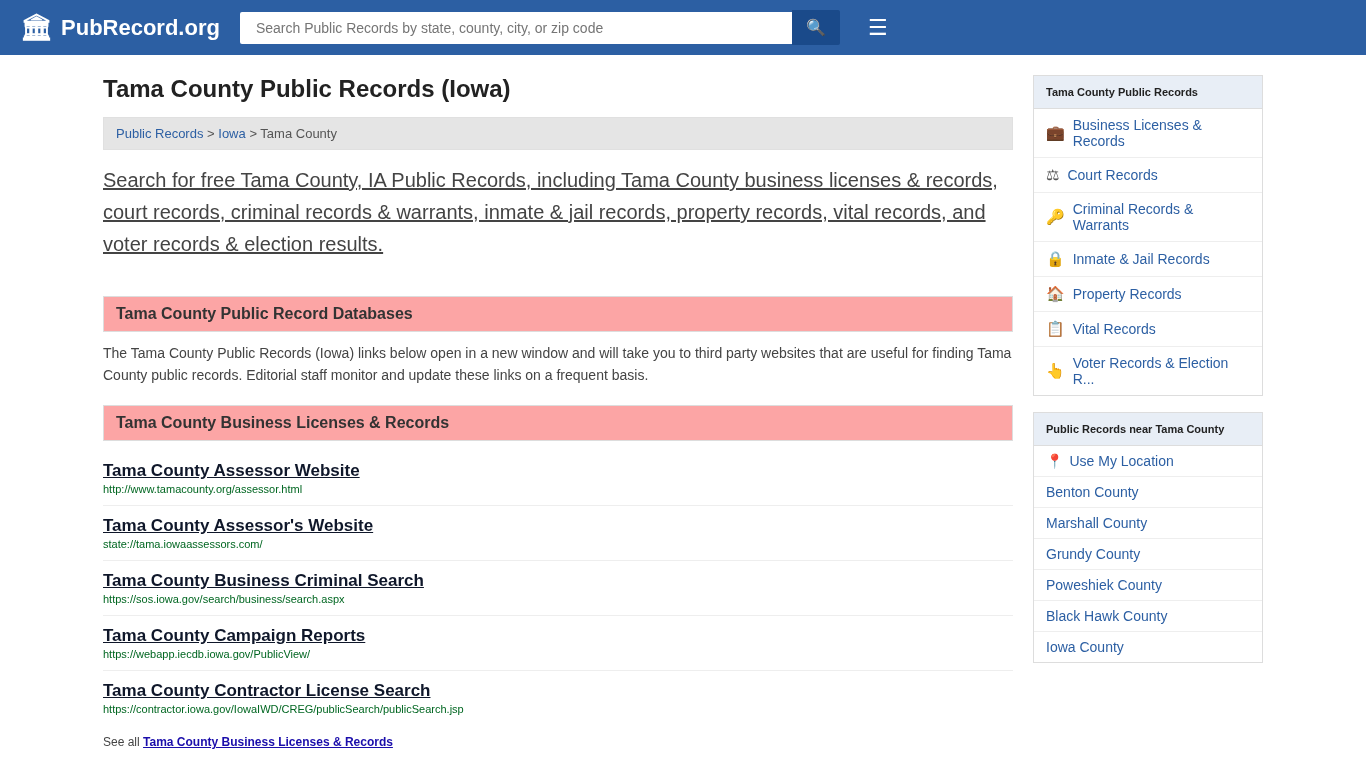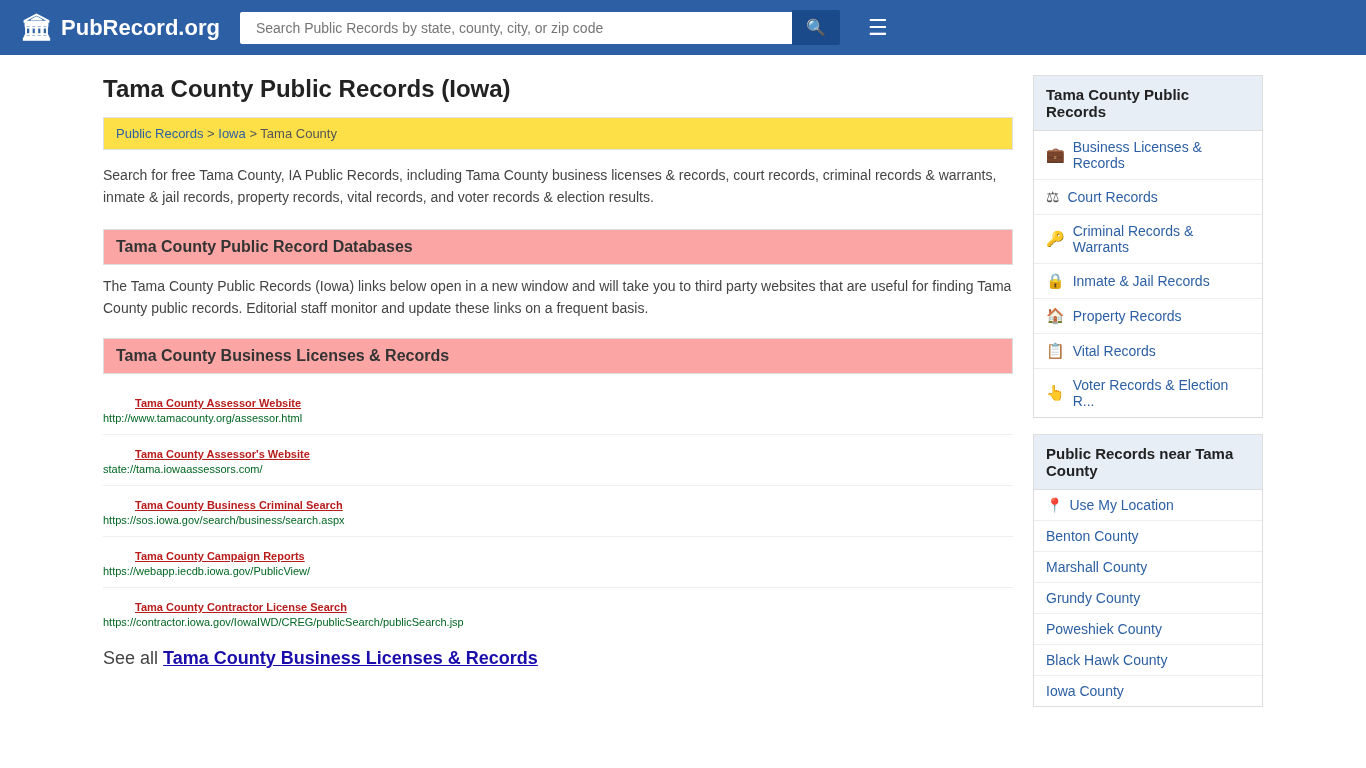--- a/index.html
+++ b/index.html
@@ -76,38 +76,39 @@
     
     #page-title {
       font-size: 24px;
       font-weight: bold;
       color: #222;
       margin-bottom: 14px;
     }
 
     
     #breadcrumb {
-      background: #fde047;
+      background: #e5e5e5;
       padding: 8px 12px;
       border: 1px solid #e0e0e0;
       font-size: 13px;
       color: #555;
       margin-bottom: 14px;
     }
     #breadcrumb a {
       color: #2c5fa3;
       text-decoration: none;
     }
 
     
     #description {
-      font-size: 14px;
+      font-size: 20px;
       color: #444;
       line-height: 1.6;
-      margin-bottom: 20px;
+      margin-bottom: 36px;
+      text-decoration: underline;
     }
 
     
     .section-header {
       background: #fca5a5;
       border: 1px solid #ddd;
       padding: 8px 12px;
       font-size: 16px;
       font-weight: bold;
       color: #333;
@@ -122,54 +123,53 @@
       margin-bottom: 18px;
     }
 
     
     .record-item {
       border-bottom: 1px solid #eee;
       padding: 10px 0;
     }
     .record-item:last-of-type { border-bottom: none; }
     .record-title a {
-      color: #b91c1c;
-      font-size: 11px;
+      color: #0f172a;
+      font-size: 17px;
       font-weight: bold;
       text-decoration: underline;
       cursor: pointer;
-      margin-left: 32px;
     }
     .record-url {
       color: #006621;
       font-size: 11px;
       margin-top: 2px;
     }
 
     
     #see-all {
       margin-top: 10px;
-      font-size: 18px;
+      font-size: 12px;
       color: #444;
     }
     #see-all a {
       color: #1a0dab;
       font-weight: bold;
       text-decoration: underline;
     }
 
     
     .sidebar-box {
       border: 1px solid #ddd;
       margin-bottom: 16px;
     }
     .sidebar-box-header {
       background: #e8eef6;
       padding: 10px 12px;
-      font-size: 15px;
+      font-size: 11px;
       font-weight: bold;
       color: #222;
       border-bottom: 1px solid #ddd;
     }
     .sidebar-item {
       display: flex;
       align-items: center;
       gap: 8px;
       padding: 8px 12px;
       border-bottom: 1px solid #eee;

